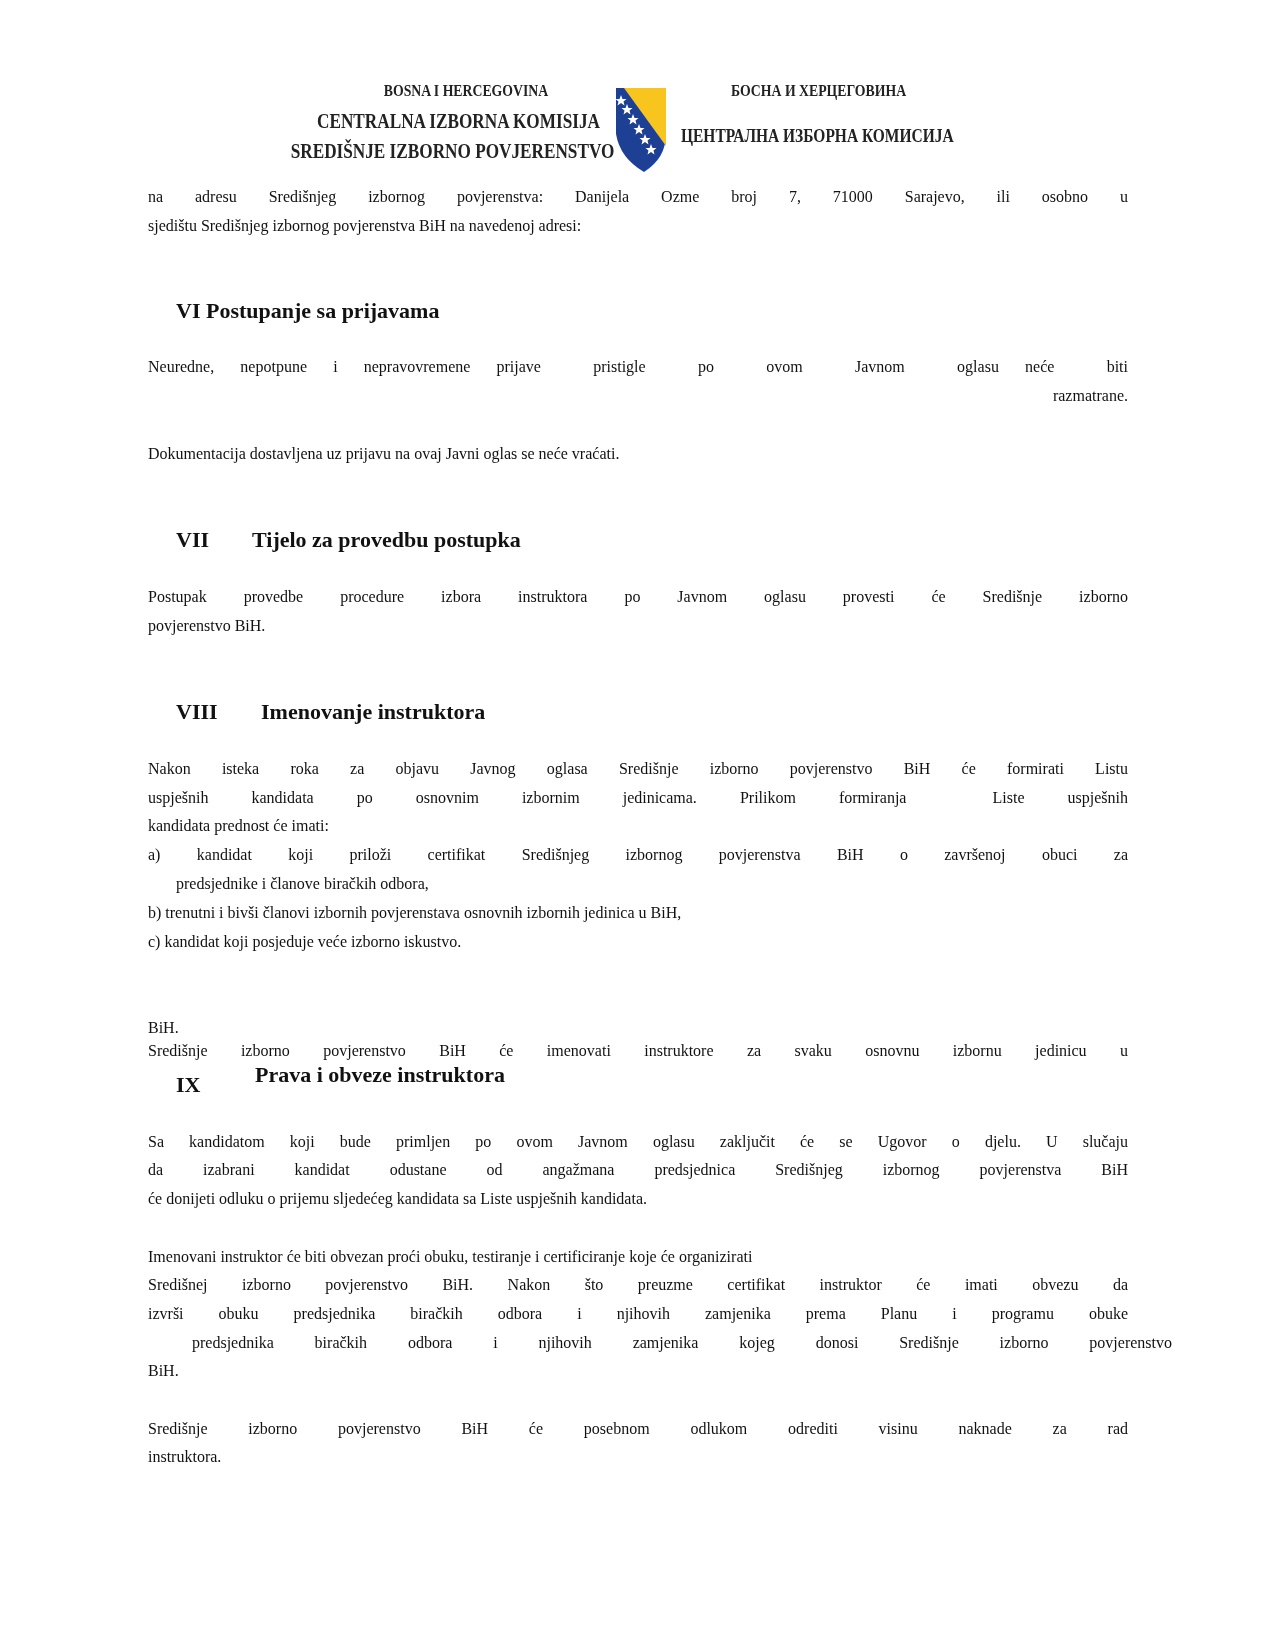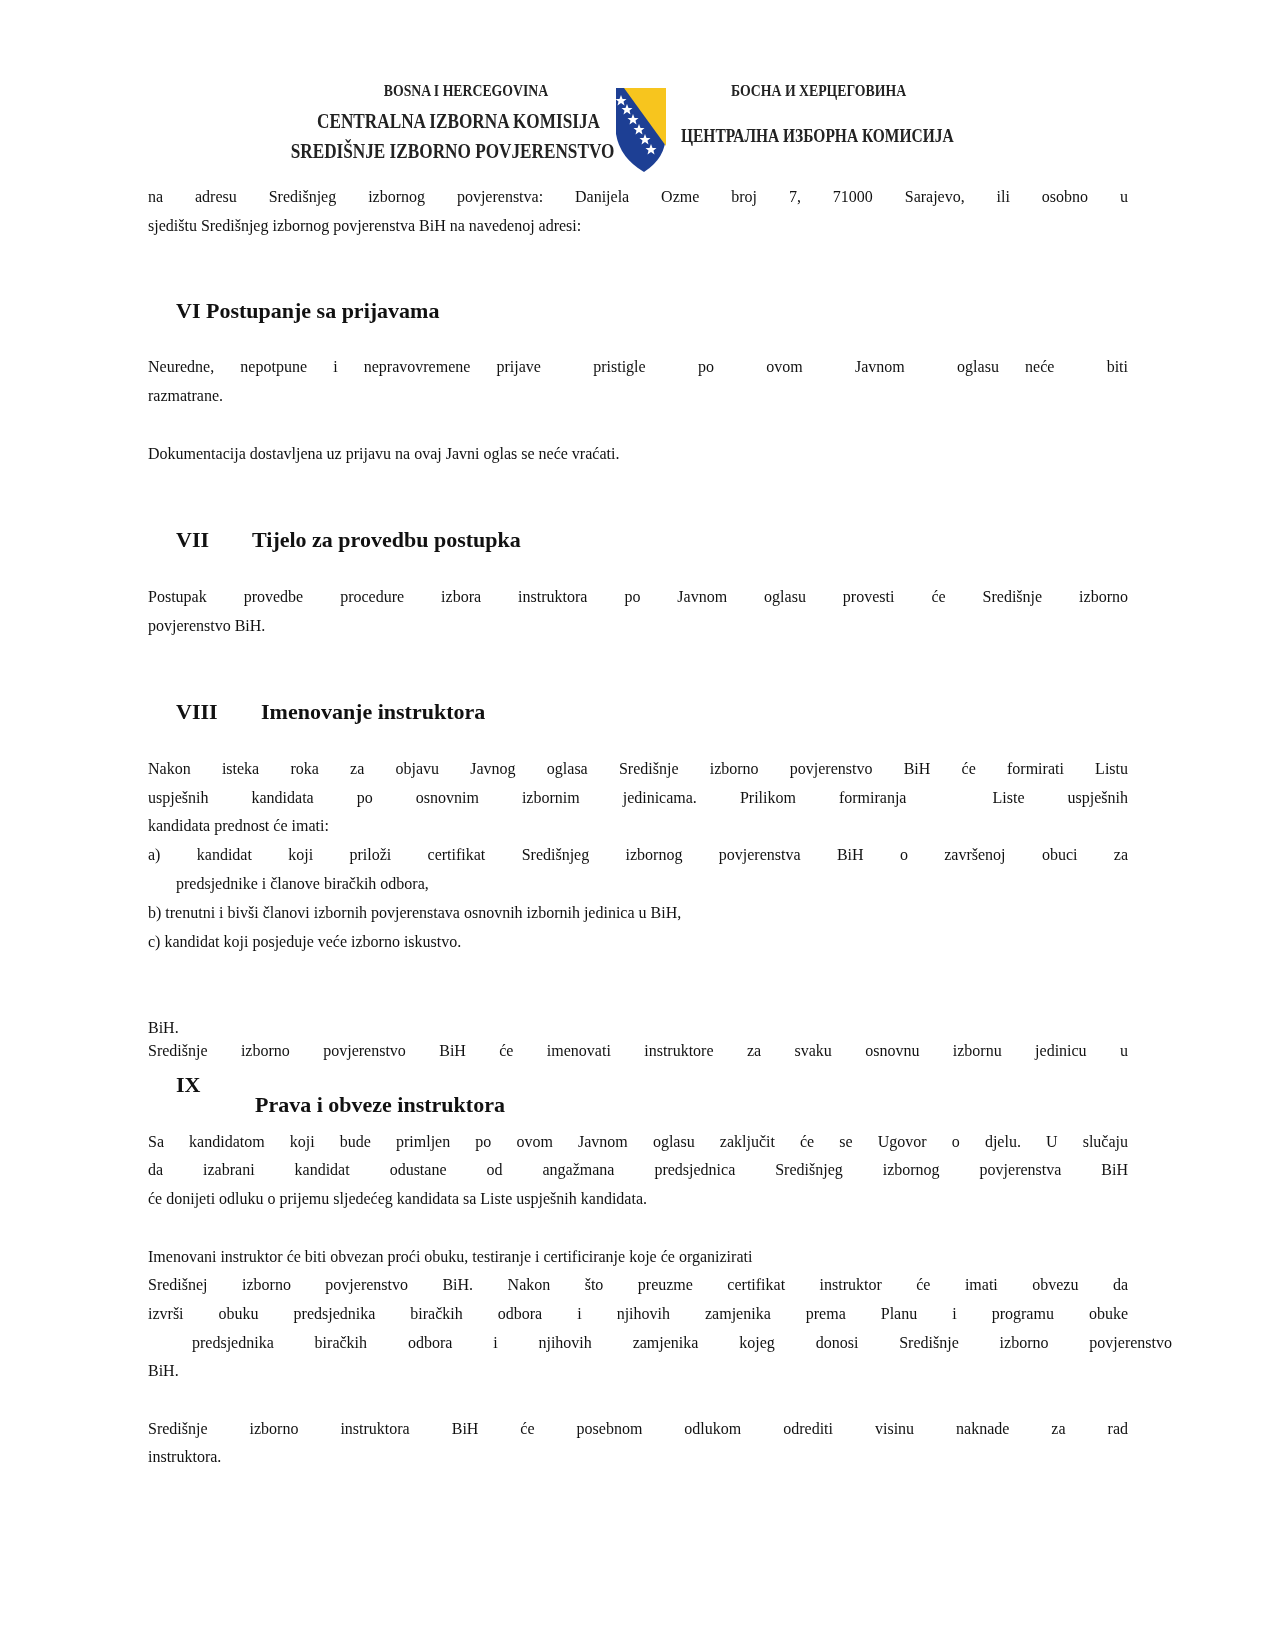--- a/index.html
+++ b/index.html
@@ -45,21 +45,21 @@
   <div class="line just" style="top:182px;">na adresu Središnjeg izbornog povjerenstva: Danijela Ozme broj 7, 71000 Sarajevo, ili osobno u</div>
   <div class="line" style="top:211px;">sjedištu Središnjeg izbornog povjerenstva BiH na navedenoj adresi:</div>
 </div>
 
 <div>
   <div class="h" style="left:148px; top:296px;">
     <span>VI</span>
     <span>Postupanje sa prijavama</span>
   </div>
   <div class="line just" style="top:352px; white-space:pre;">Neuredne, nepotpune i nepravovremene prijave  pristigle  po  ovom  Javnom  oglasu neće  biti</div>
-  <div class="line" style="top:381px;">razmatrane.</div>
+  <div class="line" style="top:381px;text-align:right;">razmatrane.</div>
   <div class="line" style="top:439px;">Dokumentacija dostavljena uz prijavu na ovaj Javni oglas se neće vraćati.</div>
 </div>
 
 <div>
   <div class="h" style="left:148px; top:525px;">VII</div>
   <div class="h" style="left:224px; top:525px;">Tijelo za provedbu postupka</div>
   <div class="line just" style="top:582px;">Postupak provedbe procedure izbora instruktora po Javnom oglasu provesti će Središnje izborno</div>
   <div class="line" style="top:611px;">povjerenstvo BiH.</div>
 </div>
 
@@ -76,27 +76,27 @@
     <div class="line" style="top:898px;">b) trenutni i bivši članovi izbornih povjerenstava osnovnih izbornih jedinica u BiH,</div>
     <div class="line" style="top:927px;">c) kandidat koji posjeduje veće izborno iskustvo.</div>
   </div>
 
   <div class="line just" style="top:1036px;">Središnje izborno povjerenstvo BiH će imenovati instruktore za svaku osnovnu izbornu jedinicu u</div>
   <div class="line" style="top:1013px;">BiH.</div>
 </div>
 
 <div>
   <div class="h" style="left:148px; top:1070px;">IX</div>
-  <div class="h" style="left:227px; top:1090px;">Prava i obveze instruktora</div>
+  <div class="h" style="left:227px; top:1060px;">Prava i obveze instruktora</div>
 
   <div class="line just" style="top:1127px;">Sa kandidatom koji bude primljen po ovom Javnom oglasu zaključit će se Ugovor o djelu. U slučaju</div>
   <div class="line just" style="top:1155px;">da izabrani kandidat odustane od angažmana predsjednica Središnjeg izbornog povjerenstva BiH</div>
   <div class="line" style="top:1184px;">će donijeti odluku o prijemu sljedećeg kandidata sa Liste uspješnih kandidata.</div>
 
   <div class="line" style="top:1242px;">Imenovani instruktor će biti obvezan proći obuku, testiranje i certificiranje koje će organizirati</div>
   <div class="line just" style="top:1270px;">Središnej izborno povjerenstvo BiH. Nakon što preuzme certifikat instruktor će imati obvezu da</div>
   <div class="line just" style="top:1299px;">izvrši obuku predsjednika biračkih odbora i njihovih zamjenika prema Planu i programu obuke</div>
   <div class="line just" style="top:1328px;margin-left:44px;">predsjednika biračkih odbora i njihovih zamjenika kojeg donosi Središnje izborno povjerenstvo</div>
   <div class="line" style="top:1356px;">BiH.</div>
 
-  <div class="line just" style="top:1414px;">Središnje izborno instruktora BiH će posebnom odlukom odrediti visinu naknade za rad</div>
+  <div class="line just" style="top:1414px;">Središnje izborno povjerenstvo BiH će posebnom odlukom odrediti visinu naknade za rad</div>
   <div class="line" style="top:1442px;">instruktora.</div>
 </div>
 
 </body></html>

